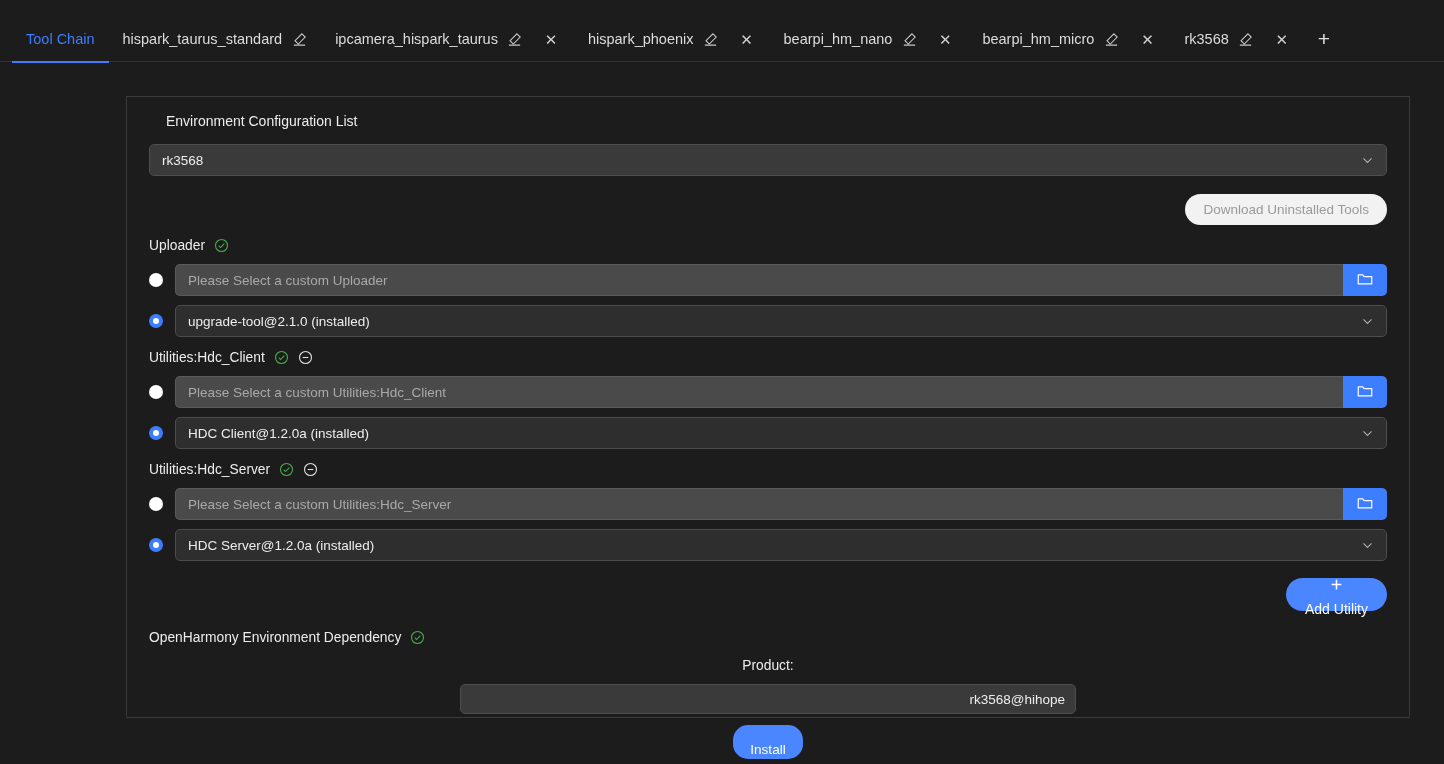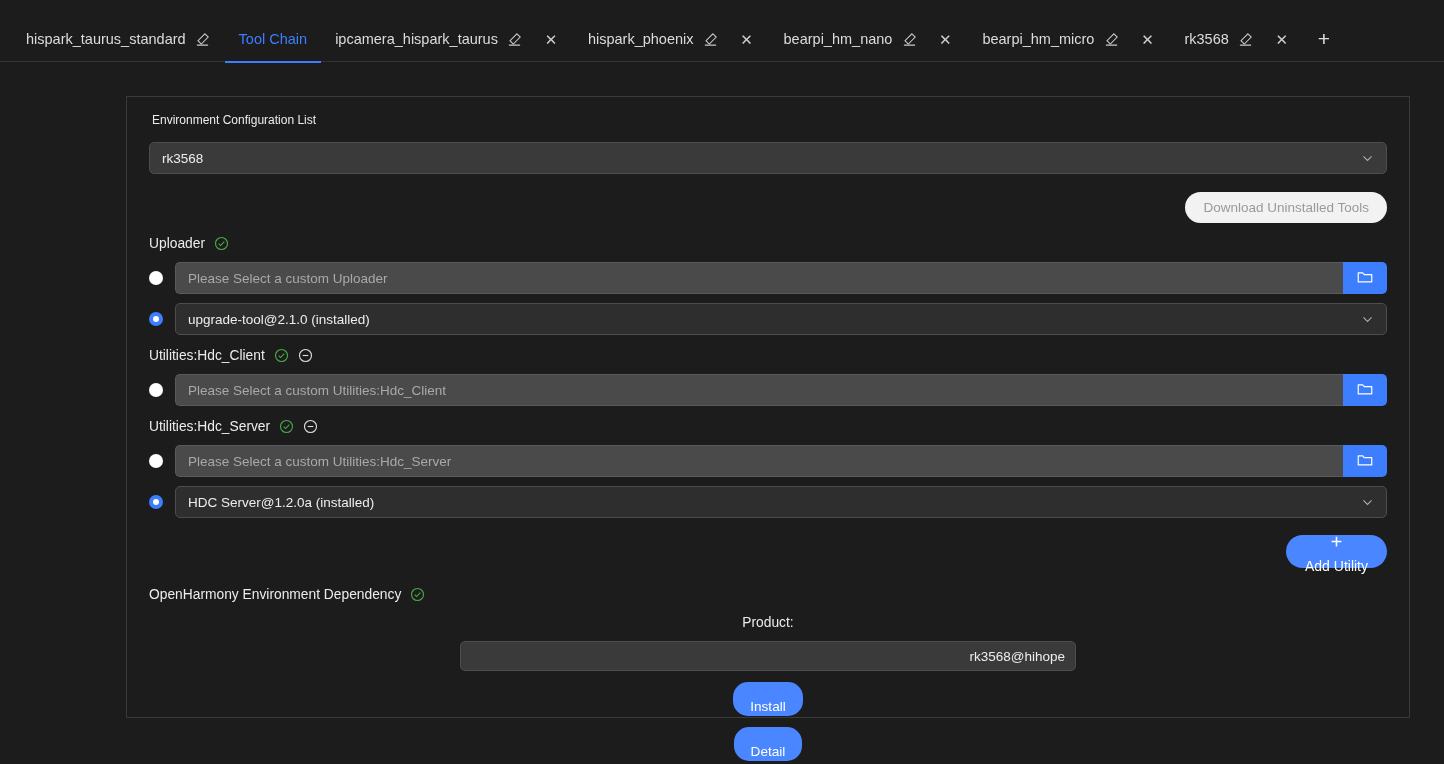--- a/index.html
+++ b/index.html
@@ -85,24 +85,24 @@
     position: absolute;
     left: 126px;
     top: 96px;
     width: 1284px;
     height: 622px;
     border: 1px solid #3a3a3a;
     background: #1c1c1c;
     padding: 0 22px;
   }
   .panel-title {
-    font-size: 12px;
+    font-size: 14px;
     color: #ececec;
     margin-top: 16px;
-    margin-left: 3px;
+    margin-left: 17px;
   }
 
   
   .env-select {
     position: relative;
     margin-top: 15px;
     height: 32px;
     background: #3a3a3a;
     border: 1px solid #4d4d4d;
     border-radius: 5px;
@@ -275,33 +275,33 @@
     font-size: 13.6px;
     font-family: inherit;
     cursor: pointer;
   }
 </style>
 </head>
 <body>
 
 <div class="tabbar">
 
+  <div class="tab active">
+    <span class="tab-label">Tool Chain</span>
+    <span class="tab-underline"></span>
+  </div>
+
   <div class="tab">
     <span class="tab-label">hispark_taurus_standard</span>
     <span class="tab-icon">
       <svg width="15" height="15" viewBox="0 0 16 16">
           <path d="M10.6 1.9l3.5 3.5-7.4 7.4-3.5-3.5z" fill="none" stroke="#dcdcdc" stroke-width="1.1"></path>
           <path d="M2 14h12" stroke="#dcdcdc" stroke-width="1.3"></path>
         </svg>
     </span>
-  </div>
-
-  <div class="tab active">
-    <span class="tab-label">Tool Chain</span>
-    <span class="tab-underline"></span>
   </div>
 
   <div class="tab">
     <span class="tab-label">ipcamera_hispark_taurus</span>
     <span class="tab-icon">
       <svg width="15" height="15" viewBox="0 0 16 16">
           <path d="M10.6 1.9l3.5 3.5-7.4 7.4-3.5-3.5z" fill="none" stroke="#dcdcdc" stroke-width="1.1"></path>
           <path d="M2 14h12" stroke="#dcdcdc" stroke-width="1.3"></path>
         </svg>
     </span>
@@ -430,20 +430,31 @@
         <input class="txt-input" type="text" placeholder="Please Select a custom Utilities:Hdc_Client" style="">
         <button class="folder-btn">
           <span>
             <svg width="18" height="18" viewBox="0 0 20 20">
                 <path d="M2.5 5.5h5l1.6 1.8h8.4v8.2H2.5z" fill="none" stroke="#ffffff" stroke-width="1.3" stroke-linejoin="round"></path>
               </svg>
           </span>
         </button>
       </div>
     </div>
+    <div class="opt-row">
+      <span class="radio on"></span>
+      <div class="sel-row">
+        <span>HDC Client@1.2.0a (installed)</span>
+        <span class="chev">
+          <svg width="13" height="13" viewBox="0 0 16 16">
+              <path d="M3 6l5 5 5-5" fill="none" stroke="#cfcfcf" stroke-width="1.3"></path>
+            </svg>
+        </span>
+      </div>
+    </div>
   </div>
 
   <div class="section">
     <div class="section-head">
       <span>Utilities:Hdc_Server</span>
       <span class="ico">
         <svg width="15" height="15" viewBox="0 0 16 16">
             <circle cx="8" cy="8" r="6.4" fill="none" stroke="#4aa84a" stroke-width="1.2"></circle>
             <path d="M5 8.2l2 2 4-4.2" fill="none" stroke="#4aa84a" stroke-width="1.2"></path>
           </svg>

